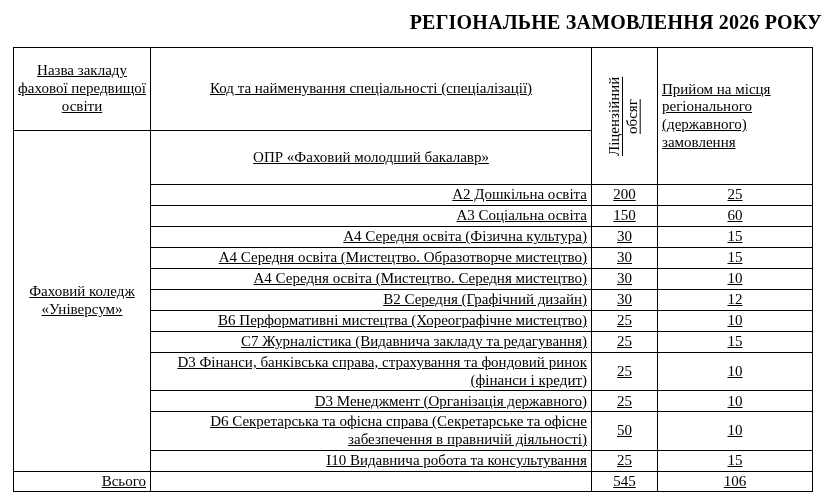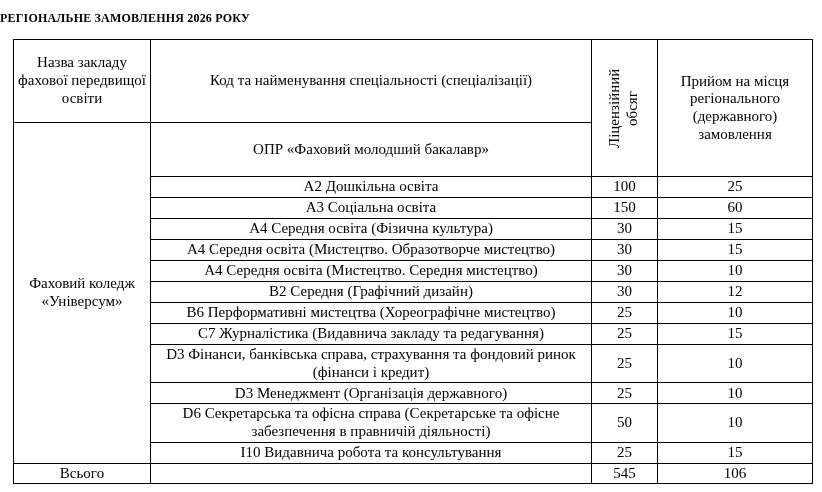--- a/index.html
+++ b/index.html
@@ -5,55 +5,57 @@
   * { box-sizing: border-box; }
   html, body {
     margin: 0; padding: 0;
     width: 822px; height: 492px;
     background: #ffffff;
     color: #000000;
     font-family: "Liberation Serif", "DejaVu Serif", serif;
     overflow: hidden;
   }
   .title {
-    text-align: left;
+    text-align: right;
     font-weight: bold;
-    font-size: 12px;
+    font-size: 20px;
     padding-top: 11px;
     letter-spacing: 0.2px;
+    padding-left: 12px;
   }
   table.order {
     border-collapse: collapse;
     table-layout: fixed;
     width: 799px;
     margin: 13px 0 16px 13px;
+    text-decoration: underline;
   }
   table.order td {
     border: 1px solid #000;
     font-size: 15px;
     line-height: 1.18;
     vertical-align: middle;
     padding: 1px 4px;
     overflow: hidden;
   }
   .col-inst  { width: 137px; }
   .col-spec  { width: 441px; }
   .col-lic   { width: 66px;  }
   .col-adm   { width: 155px; }
 
   .r-head  { height: 83px; }
   .r-opr   { height: 54px; }
   .r-data  { height: 21px; }
   .r-total { height: 18px; }
 
   .c-center { text-align: center; }
-  .c-left   { text-align: center; }
+  .c-left   { text-align: right; }
 
   td.head-inst { padding: 2px 12px; text-align: center; }
-  td.head-adm  { padding: 2px 14px; text-align: center; }
+  td.head-adm  { padding: 2px 14px; }
 
   .vertical {
     writing-mode: vertical-rl;
     transform: rotate(180deg);
     height: 95px;
     width: 38px;
     margin: 0 auto;
     text-align: center;
     font-size: 15px;
     line-height: 1.18;
@@ -80,21 +82,21 @@
       </td>
       <td rowspan="2" class="head-adm">Прийом на місця регіонального (державного) замовлення</td>
     </tr>
     <tr class="r-opr">
       <td rowspan="13" class="c-center">Фаховий коледж «Універсум»</td>
       <td class="c-center">ОПР «Фаховий молодший бакалавр»</td>
     </tr>
 
     <tr class="r-data">
       <td class="c-left">A2 Дошкільна освіта</td>
-      <td class="c-center">100</td>
+      <td class="c-center">200</td>
       <td class="c-center">25</td>
     </tr>
     <tr class="r-data">
       <td class="c-left">A3 Соціальна освіта</td>
       <td class="c-center">150</td>
       <td class="c-center">60</td>
     </tr>
     <tr class="r-data">
       <td class="c-left">A4 Середня освіта (Фізична культура)</td>
       <td class="c-center">30</td>

